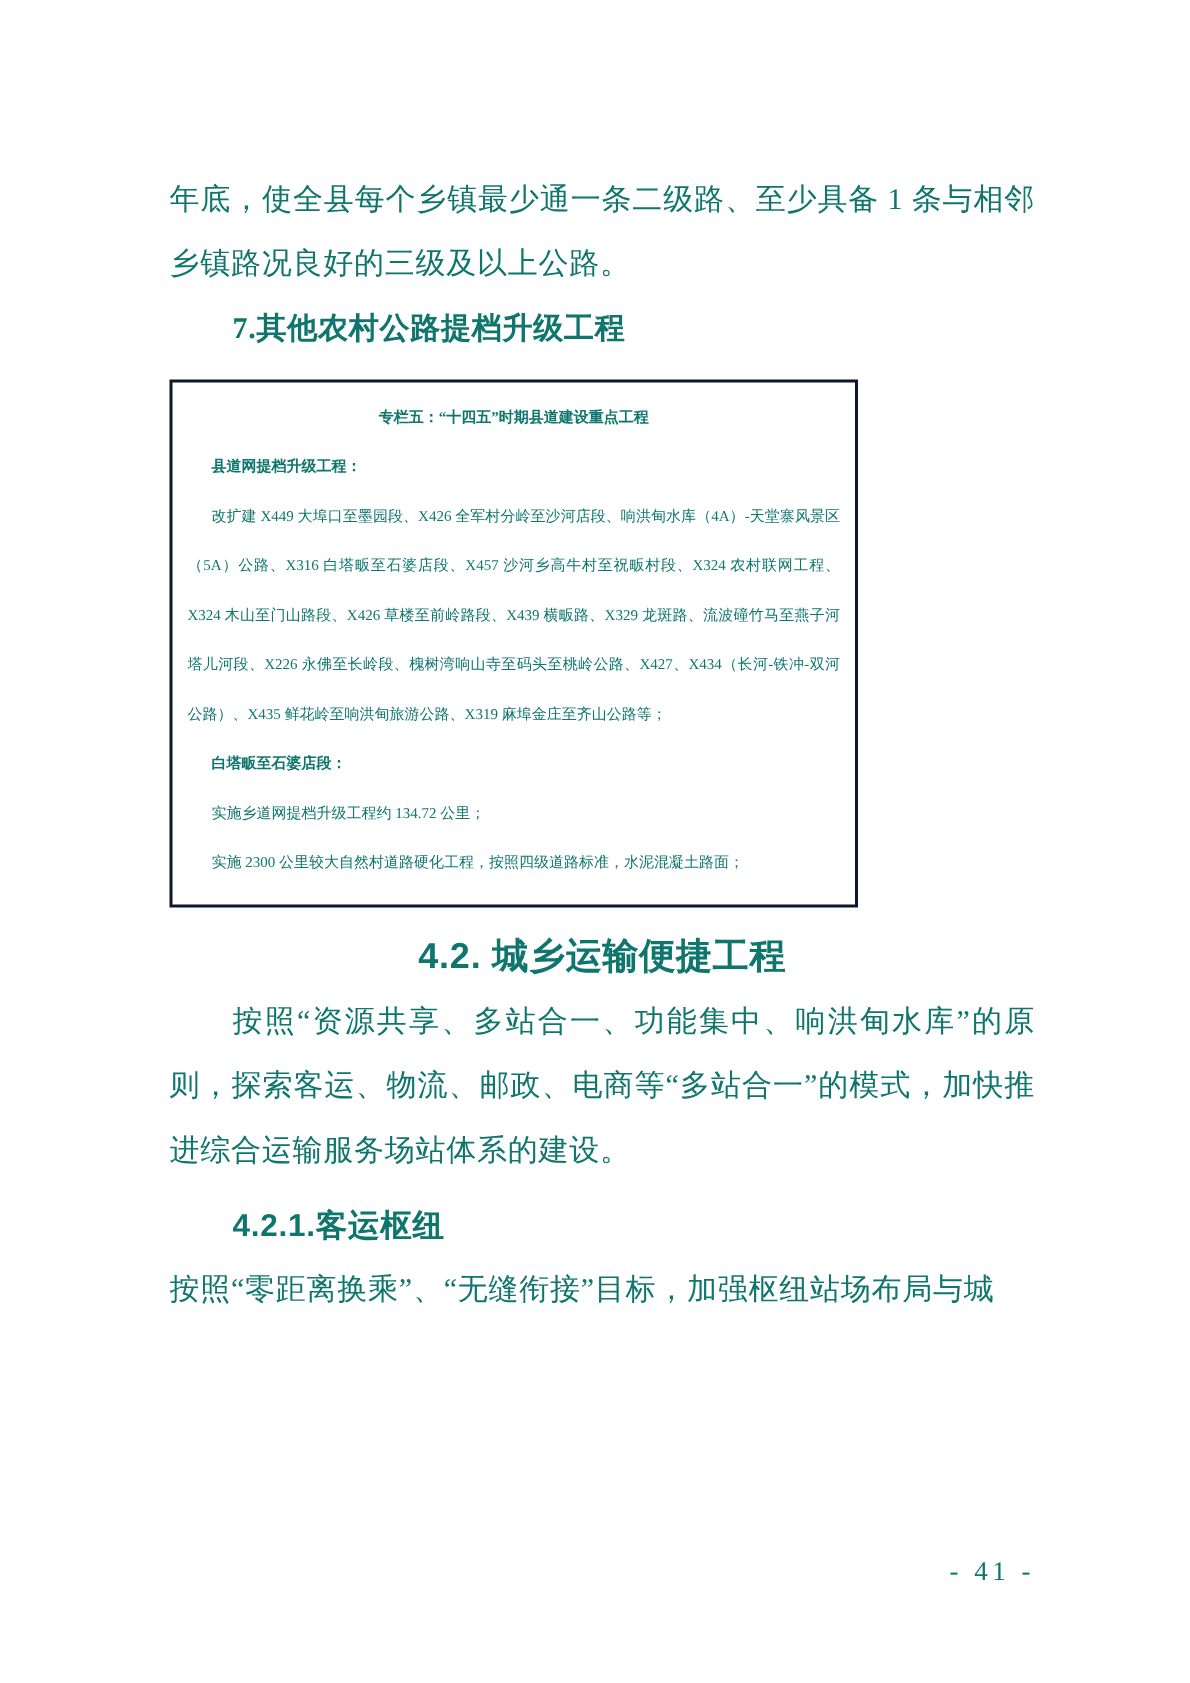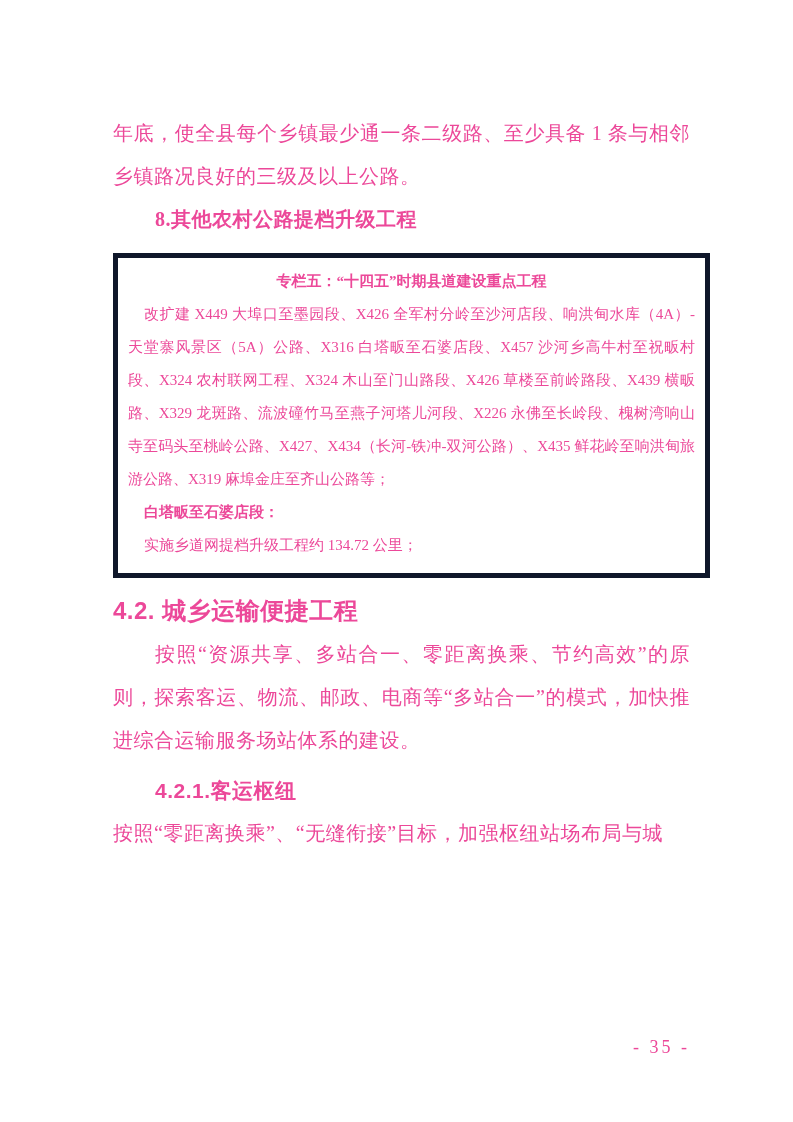--- a/index.html
+++ b/index.html
@@ -3,45 +3,45 @@
 <meta charset="utf-8">
 <style>
   * { margin: 0; padding: 0; box-sizing: border-box; }
   html, body { background: #ffffff; }
   .page {
     position: relative;
     width: 793px;
     height: 1122px;
     margin: 0 auto;
     background: #ffffff;
-    color: #ec4899;
+    color: #0f766e;
     font-family: "Liberation Serif", "DejaVu Serif", serif;
     padding: 112px 103px 0 113px;
     overflow: hidden;
   }
   .body-text {
     font-size: 20px;
     line-height: 43px;
     text-align: justify;
     letter-spacing: 0.5px;
   }
   .indent { text-indent: 42px; }
   .h-rural {
     font-size: 20px;
     font-weight: bold;
     line-height: 43px;
     text-indent: 42px;
     letter-spacing: 0.5px;
   }
   .column-box {
     margin-top: 12px;
-    width: 597px;
-    border: 5px solid #0f172a;
+    width: 459px;
+    border: 2px solid #0f172a;
     padding: 7px 10px 11px 10px;
-    font-size: 15px;
+    font-size: 10px;
     line-height: 33px;
   }
   .box-title {
     text-align: center;
     font-weight: bold;
   }
   .box-head {
     font-weight: bold;
     text-indent: 16px;
   }
@@ -49,20 +49,21 @@
     text-align: justify;
     text-indent: 16px;
   }
   .heading-2 {
     margin-top: 11px;
     font-size: 24px;
     font-weight: bold;
     font-family: "Liberation Sans", "DejaVu Sans", sans-serif;
     line-height: 44px;
     letter-spacing: 0.5px;
+    text-align: center;
   }
   .heading-3 {
     margin-top: 7px;
     font-size: 21px;
     font-weight: bold;
     font-family: Liberation Sans, sans-serif;
     line-height: 43px;
     text-indent: 42px;
     letter-spacing: 0.5px;
   }
@@ -74,36 +75,38 @@
     letter-spacing: 3px;
   }
 </style>
 </head>
 <body>
 
 <div class="page">
 
   <p class="body-text">年底，使全县每个乡镇最少通一条二级路、至少具备 1 条与相邻乡镇路况良好的三级及以上公路。</p>
 
-  <h3 class="h-rural">8.其他农村公路提档升级工程</h3>
+  <h3 class="h-rural">7.其他农村公路提档升级工程</h3>
 
 
   <div class="column-box">
     <div class="box-title">专栏五：“十四五”时期县道建设重点工程</div>
 
+    <div class="box-head">县道网提档升级工程：</div>
     <p class="box-body">改扩建 X449 大埠口至墨园段、X426 全军村分岭至沙河店段、响洪甸水库（4A）-天堂寨风景区（5A）公路、X316 白塔畈至石婆店段、X457 沙河乡高牛村至祝畈村段、X324 农村联网工程、X324 木山至门山路段、X426 草楼至前岭路段、X439 横畈路、X329 龙斑路、流波䃥竹马至燕子河塔儿河段、X226 永佛至长岭段、槐树湾响山寺至码头至桃岭公路、X427、X434（长河-铁冲-双河公路）、X435 鲜花岭至响洪甸旅游公路、X319 麻埠金庄至齐山公路等；</p>
 
     <div class="box-head">白塔畈至石婆店段：</div>
     <p class="box-body">实施乡道网提档升级工程约 134.72 公里；</p>
 
+    <p class="box-body">实施 2300 公里较大自然村道路硬化工程，按照四级道路标准，水泥混凝土路面；</p>
   </div>
 
   <h2 class="heading-2">4.2. 城乡运输便捷工程</h2>
 
-  <p class="body-text indent">按照“资源共享、多站合一、零距离换乘、节约高效”的原则，探索客运、物流、邮政、电商等“多站合一”的模式，加快推进综合运输服务场站体系的建设。</p>
+  <p class="body-text indent">按照“资源共享、多站合一、功能集中、响洪甸水库”的原则，探索客运、物流、邮政、电商等“多站合一”的模式，加快推进综合运输服务场站体系的建设。</p>
 
   <h3 class="heading-3">4.2.1.客运枢纽</h3>
 
   <p class="body-text">按照“零距离换乘”、“无缝衔接”目标，加强枢纽站场布局与城</p>
 
-  <div class="page-number">- 35 -</div>
+  <div class="page-number">- 41 -</div>
 
 </div>
 
 </body></html>

